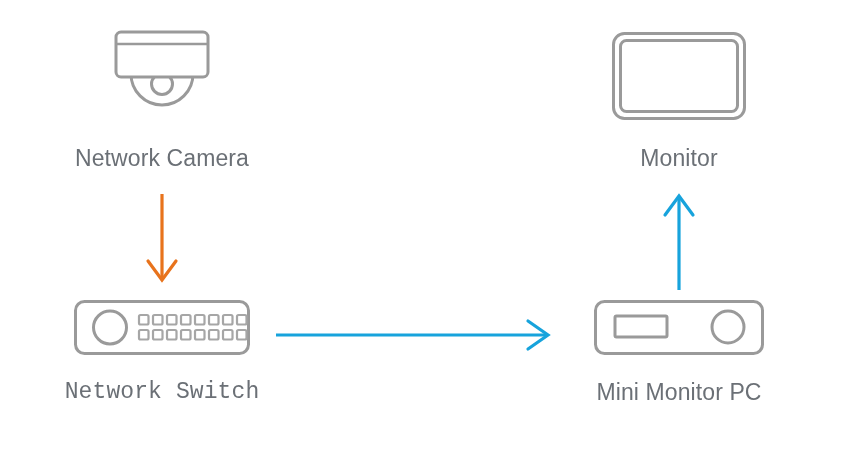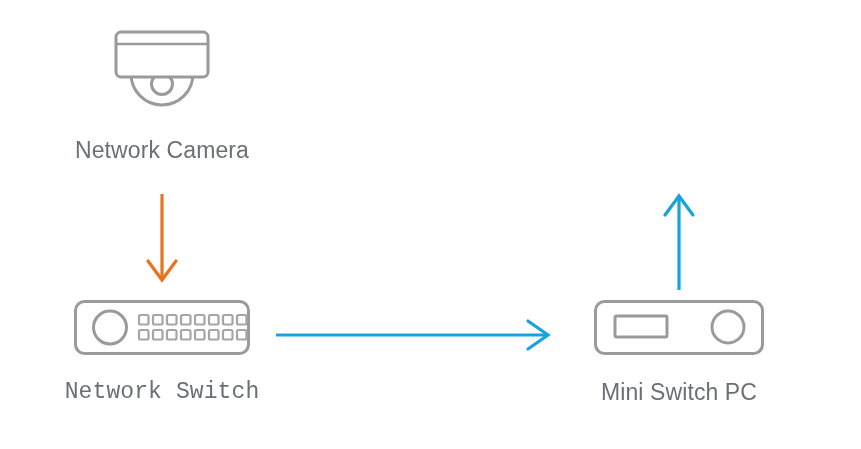--- a/index.html
+++ b/index.html
@@ -32,21 +32,21 @@
     font-family: "Liberation Sans", sans-serif;
     font-size: 23px;
     font-weight: 400;
     color: #6b7076;
     white-space: nowrap;
     letter-spacing: 0.1px;
   }
 
   
   #node-camera   { left: 42px;  top: 26px;  width: 240px; }
-  #node-camera .node-label   { margin-top: 16px; }
+  #node-camera .node-label   { margin-top: 24px; }
 
   #node-switch   { left: 42px;  top: 299px; width: 240px; }
   #node-switch .node-label   { margin-top: 23px; font-family: Liberation Mono, monospace; }
 
   #node-monitor  { left: 559px; top: 26px;  width: 240px; }
   #node-monitor .node-label  { margin-top: 24px; }
 
   #node-pc       { left: 559px; top: 299px; width: 240px; }
   #node-pc .node-label       { margin-top: 23px; }
 
@@ -106,33 +106,44 @@
           <rect x="122" y="31" width="9.5" height="9.5" rx="1.5"></rect>
           <rect x="136" y="31" width="9.5" height="9.5" rx="1.5"></rect>
           <rect x="150" y="31" width="9.5" height="9.5" rx="1.5"></rect>
           <rect x="164" y="31" width="9.5" height="9.5" rx="1.5"></rect>
         </g>
       </svg>
     </span>
     <span class="node-label">Network Switch</span>
   </div>
 
+  <div class="node" id="node-monitor">
+    <span class="icon-wrap">
+      <svg width="136" height="95" viewBox="0 0 136 95" xmlns="http://www.w3.org/2000/svg">
+
+        <rect x="2.5" y="7.5" width="131" height="85" rx="11" ry="11" fill="#ffffff" stroke="#9a9a9a" stroke-width="3"></rect>
+
+        <rect x="9.5" y="14.5" width="117" height="71" rx="6" ry="6" fill="#ffffff" stroke="#9a9a9a" stroke-width="3"></rect>
+      </svg>
+    </span>
+    <span class="node-label">Monitor</span>
+  </div>
 
   <div class="node" id="node-pc">
     <span class="icon-wrap">
       <svg width="172" height="57" viewBox="0 0 172 57" xmlns="http://www.w3.org/2000/svg">
 
         <rect x="2.5" y="2.5" width="167" height="52" rx="9" ry="9" fill="#ffffff" stroke="#9a9a9a" stroke-width="3"></rect>
 
         <rect x="22" y="17" width="52" height="21" rx="1.5" ry="1.5" fill="#ffffff" stroke="#9a9a9a" stroke-width="3"></rect>
 
         <circle cx="135" cy="28" r="16" fill="none" stroke="#9a9a9a" stroke-width="3"></circle>
       </svg>
     </span>
-    <span class="node-label">Mini Switch PC</span>
+    <span class="node-label">Mini Monitor PC</span>
   </div>
 
   <div class="connector" id="conn-camera-switch">
     <svg width="44" height="92" viewBox="0 0 44 92" xmlns="http://www.w3.org/2000/svg">
       <line x1="22" y1="2" x2="22" y2="86" stroke="#e8731c" stroke-width="3.2" stroke-linecap="butt"></line>
       <path d="M8 69 L22 88 L36 69" fill="none" stroke="#e8731c" stroke-width="3.2" stroke-linecap="round" stroke-linejoin="miter"></path>
     </svg>
   </div>
 
   <div class="connector" id="conn-switch-pc">

